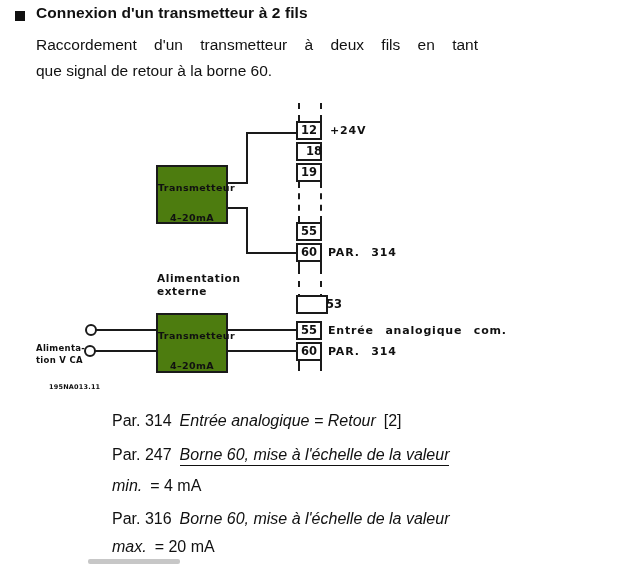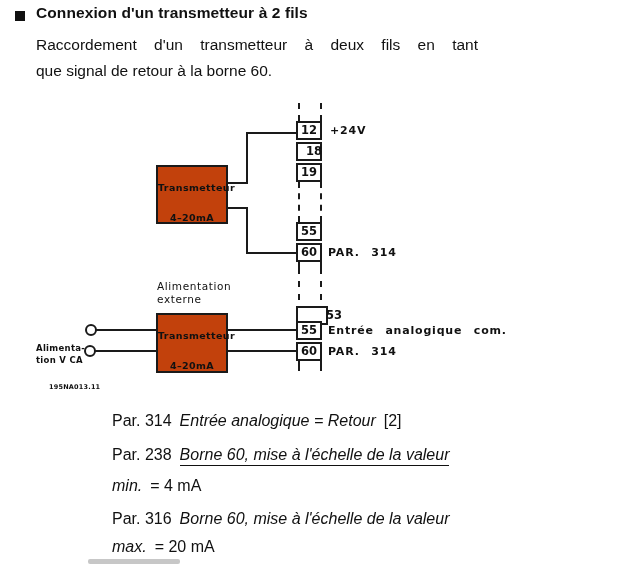--- a/index.html
+++ b/index.html
@@ -25,21 +25,21 @@
     letter-spacing: 0.1px;
   }
   .intro-line { left: 36px; width: 442px; font-size: 15.5px; }
   .intro-line.justify { text-align: justify; text-align-last: justify; }
   #intro1 { top: 36px; }
   #intro2 { top: 62px; }
 
   
   .wire { background: #1a1a1a; }
   .devbox {
-    border: 2px solid #1a1a1a; background: #c2410c;
+    border: 2px solid #1a1a1a; background: #4d7c0f;
     text-align: center;
     font-family: "DejaVu Sans", sans-serif;
     font-weight: bold; font-size: 9.5px; letter-spacing: 0.4px;
   }
   .devbox .dl1 { margin-top: 15px; }
   .devbox .dl2 { margin-top: 19px; }
   .dashcol {
     left: 298px; width: 24px;
     border-left: 2px dashed #1a1a1a;
     border-right: 2px dashed #1a1a1a;
@@ -57,23 +57,23 @@
     letter-spacing: 0.8px; word-spacing: 7px;
     white-space: nowrap; line-height: 13px;
   }
   .dlabel-sm {
     font-family: "DejaVu Sans", sans-serif;
     font-weight: bold; font-size: 8.5px;
     letter-spacing: 0.3px; line-height: 11.5px;
     white-space: nowrap;
   }
   .extsupply {
-    left: 157px; top: 280px;
+    left: 157px; top: 272px;
     font-family: "DejaVu Sans", sans-serif;
-    font-weight: normal; font-size: 10.5px;
+    font-weight: bold; font-size: 10.5px;
     letter-spacing: 0.6px; line-height: 13px;
   }
   .circle {
     width: 12px; height: 12px; border-radius: 50%;
     border: 2px solid #1a1a1a; background: #fff;
   }
   .figid {
     left: 35px; top: 383px;
     font-family: "DejaVu Sans", sans-serif;
     font-weight: bold; font-size: 6.5px; letter-spacing: 0.2px; margin-left: 14px;
@@ -149,37 +149,37 @@
     <div class="dl1">Transmetteur</div>
     <div class="dl2">4–20mA</div>
   </div>
 
   <div class="abs wire" style="left:96px; top:329px; width:62px; height:2px;"></div>
   <div class="abs wire" style="left:226px; top:329px; width:72px; height:2px;"></div>
   <div class="abs wire" style="left:95px; top:350px; width:63px; height:2px;"></div>
   <div class="abs wire" style="left:226px; top:350px; width:72px; height:2px;"></div>
 
   <div class="abs dashcol" style="top:281px; height:19px;"></div>
-  <div class="abs tbox" style="top:306px;padding-left:28px;">53</div>
+  <div class="abs tbox" style="top:295px;padding-left:28px;">53</div>
   <div class="abs tbox" style="top:321px;">55</div>
   <div class="abs tbox" style="top:342px;">60</div>
   <div class="abs dashcol" style="top:361px; height:10px;"></div>
 
   <div class="abs dlabel" style="left:328px; top:324px;text-align:center;">Entrée analogique com.</div>
   <div class="abs dlabel" style="left:328px; top:345px;">PAR. 314</div>
 
   <div class="abs figid">195NA013.11</div>
 </div>
 
 <div class="abs param-line" id="param1">
   <span>Par. 314</span><span class="param-name gap-l">Entrée analogique = Retour</span><span class="gap-l">[2]</span>
 </div>
 
 <div class="abs param-line" id="param2">
-  <span>Par. 238</span><span class="param-name underlined gap-l">Borne 60, mise à l'échelle de la valeur</span>
+  <span>Par. 247</span><span class="param-name underlined gap-l">Borne 60, mise à l'échelle de la valeur</span>
 </div>
 <div class="abs param-line" id="param2b">
   <span class="param-name">min.</span><span class="gap-l">= 4 mA</span>
 </div>
 
 <div class="abs param-line" id="param3">
   <span>Par. 316</span><span class="param-name gap-l">Borne 60, mise à l'échelle de la valeur</span>
 </div>
 <div class="abs param-line" id="param3b">
   <span class="param-name">max.</span><span class="gap-l">= 20 mA</span>

